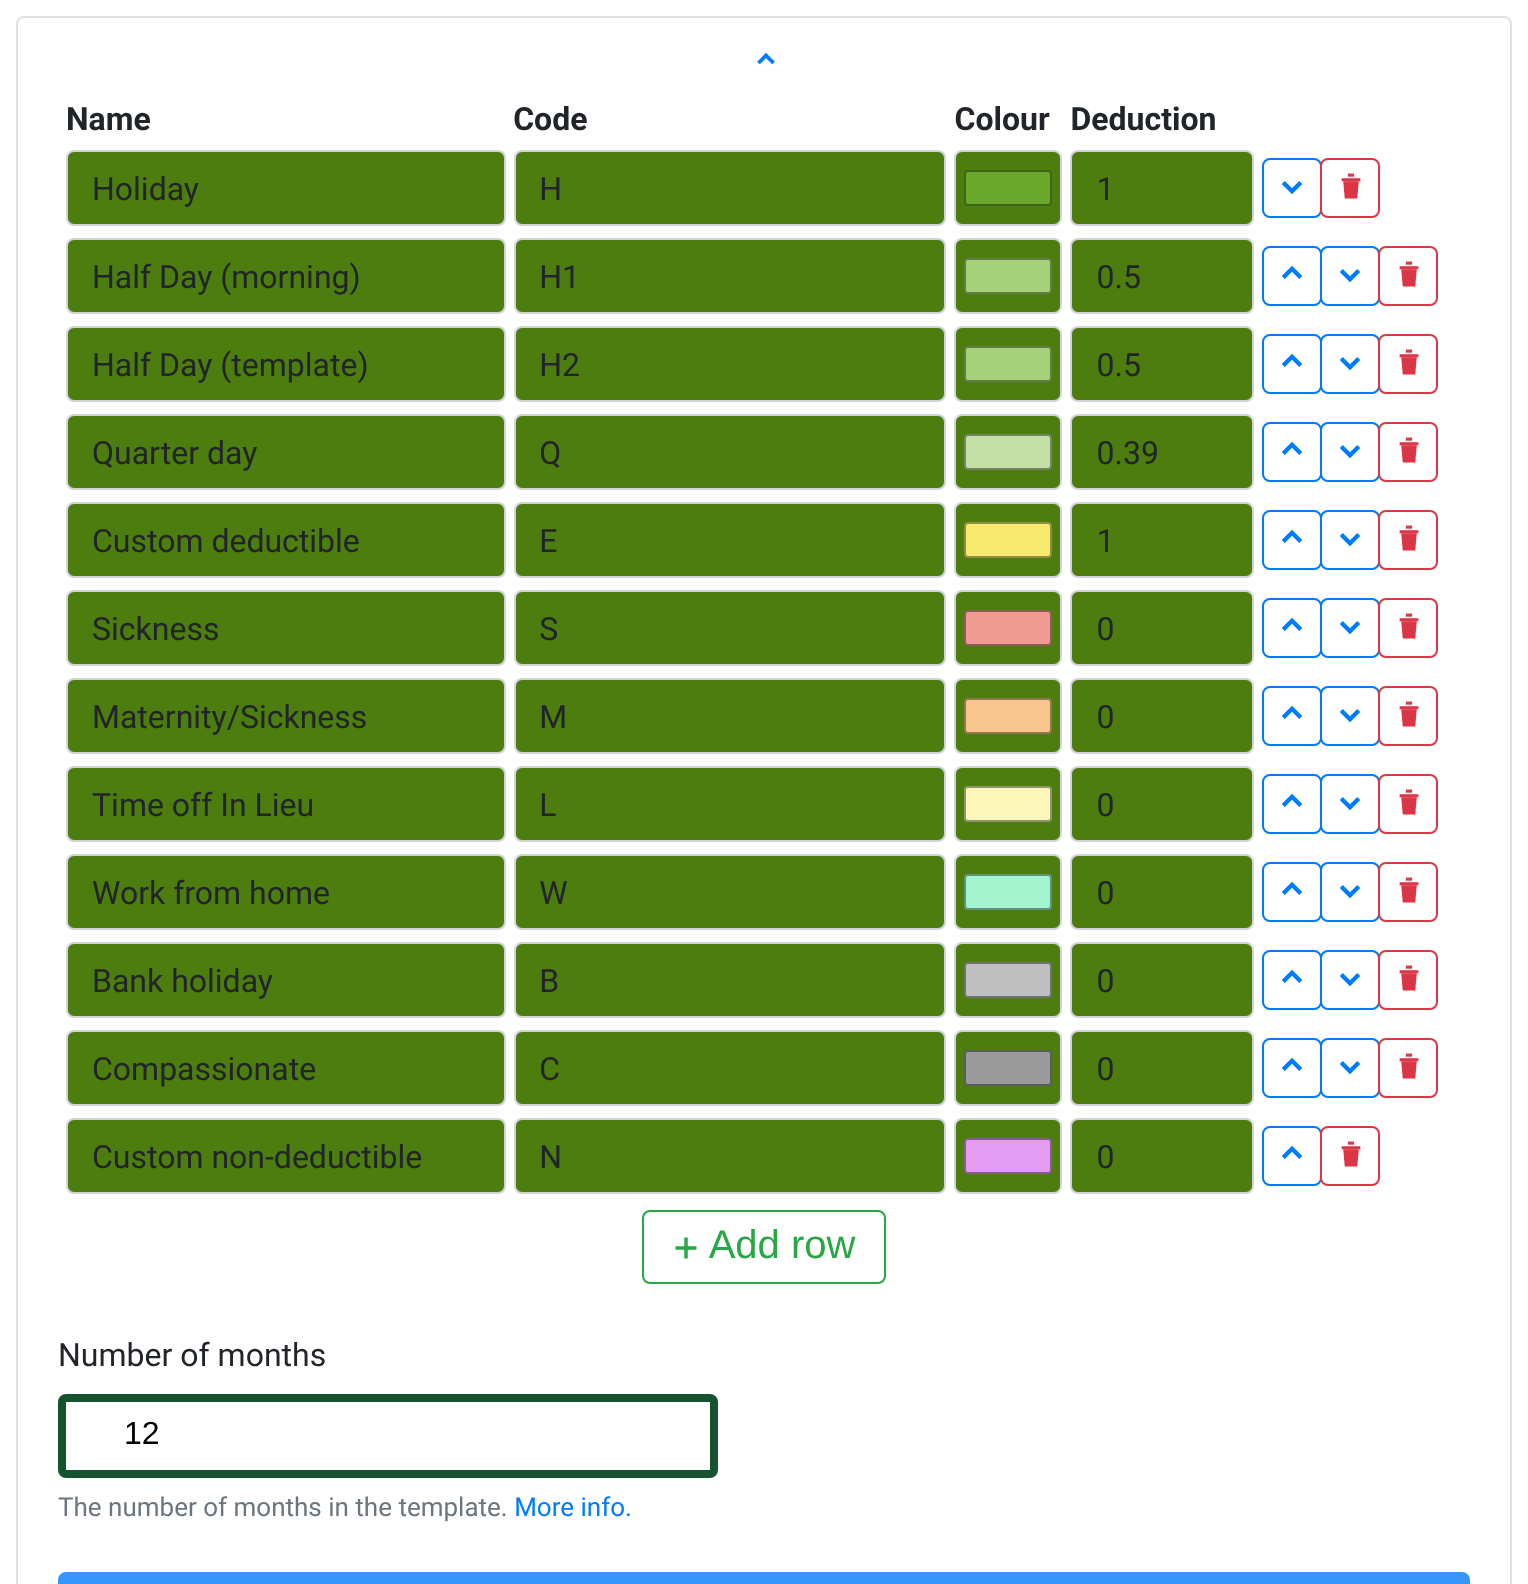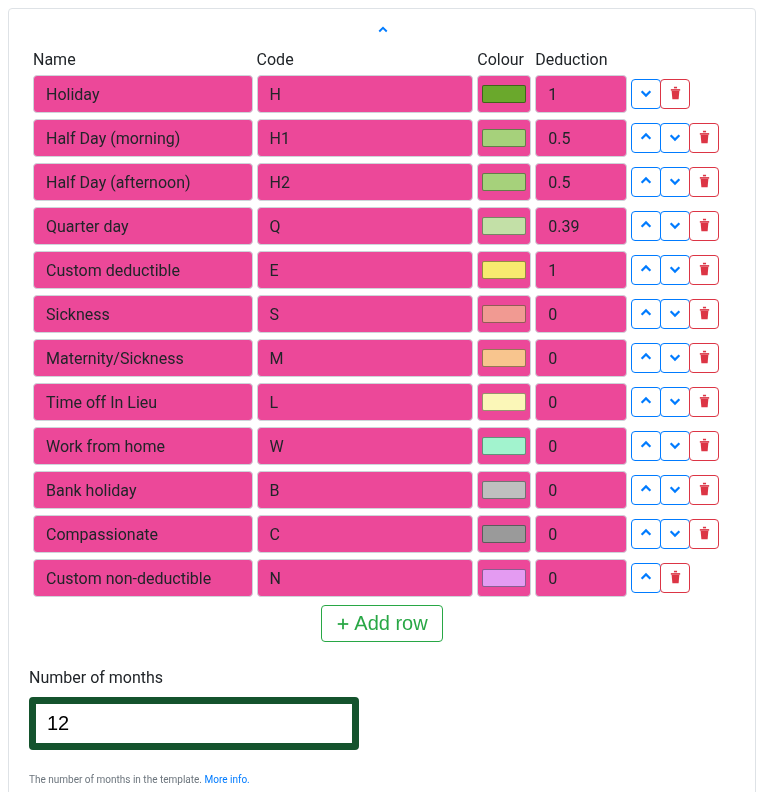--- a/index.html
+++ b/index.html
@@ -22,31 +22,31 @@
     }
     .options-toggle a {
       color: #007bff;
       text-decoration: none;
       cursor: pointer;
     }
     .options-toggle svg { vertical-align: -2px; margin-left: 2px; }
     .tbl { display: table; width: 100%; border-spacing: 4px 0; }
     .thead, .trow { display: table-row; }
     .th, .td { display: table-cell; vertical-align: middle; padding-bottom: 6px; }
-    .th { font-weight: 400; padding-bottom: 6px; }
+    .th { font-weight: 700; padding-bottom: 6px; }
     .col-name { width: 220px; }
     .col-code { width: 218px; margin-left: 40px; }
     .col-colour { width: 54px; }
     .col-deduction { width: 92px; }
     .col-actions { width: 100px; }
     .cell-box {
       border: 1px solid #ced4da;
       border-radius: 4px;
       padding: 7px 12px;
-      background: #ec4899;
+      background: #4d7c0f;
       height: 38px;
       display: flex;
       align-items: center;
     }
     .swatch {
       width: 44px; height: 18px;
       border: 1px solid rgba(0,0,0,.4);
       border-radius: 2px;
       margin: 0 auto;
     }
@@ -76,27 +76,27 @@
       border-radius: 4px;
       padding: 6px 14px;
       font-size: 20px;
       display: inline-flex; align-items: center; gap: 4px;
       cursor: pointer;
     }
     .section { margin-top: 26px; }
     .section-label { margin-bottom: 10px; }
     .input-text {
       width: 330px;
-      border: 7px solid #14532d;
+      border: 4px solid #14532d;
       border-radius: 4px;
-      padding: 8px 11px;
-      font-size: 20px;
+      padding: 8px 29px;
+      font-size: 16px;
       display: block;
     }
-    .help { font-size: 10px; color: #6c757d; margin-top: 24px; }
+    .help { font-size: 13px; color: #6c757d; margin-top: 8px; }
     .help a { color: #007bff; text-decoration: none; }
     .btn-download {
       width: 100%;
       background: #3797ff;
       color: #fff;
       border: none;
       border-radius: 4px;
       font-size: 20px;
       font-weight: 700;
       padding: 14px;
@@ -203,21 +203,21 @@
                   <rect x="6" y="1" width="4" height="2"></rect>
                   <path d="M3 6 L4 17 L12 17 L13 6 Z"></path>
                 </svg></span>
             </button>
           </div>
         </div>
       </div>
       <div class="trow">
         <div class="td col-name">
           <div class="cell-box">
-            <span>Half Day (afternoon)</span>
+            <span>Half Day (template)</span>
           </div>
         </div>
         <div class="td col-code">
           <div class="cell-box">
             <span>H2</span>
           </div>
         </div>
         <div class="td col-colour">
           <div class="cell-box" style="padding:7px 4px;">
             <div class="swatch" style="background:#a6d17b"></div>

